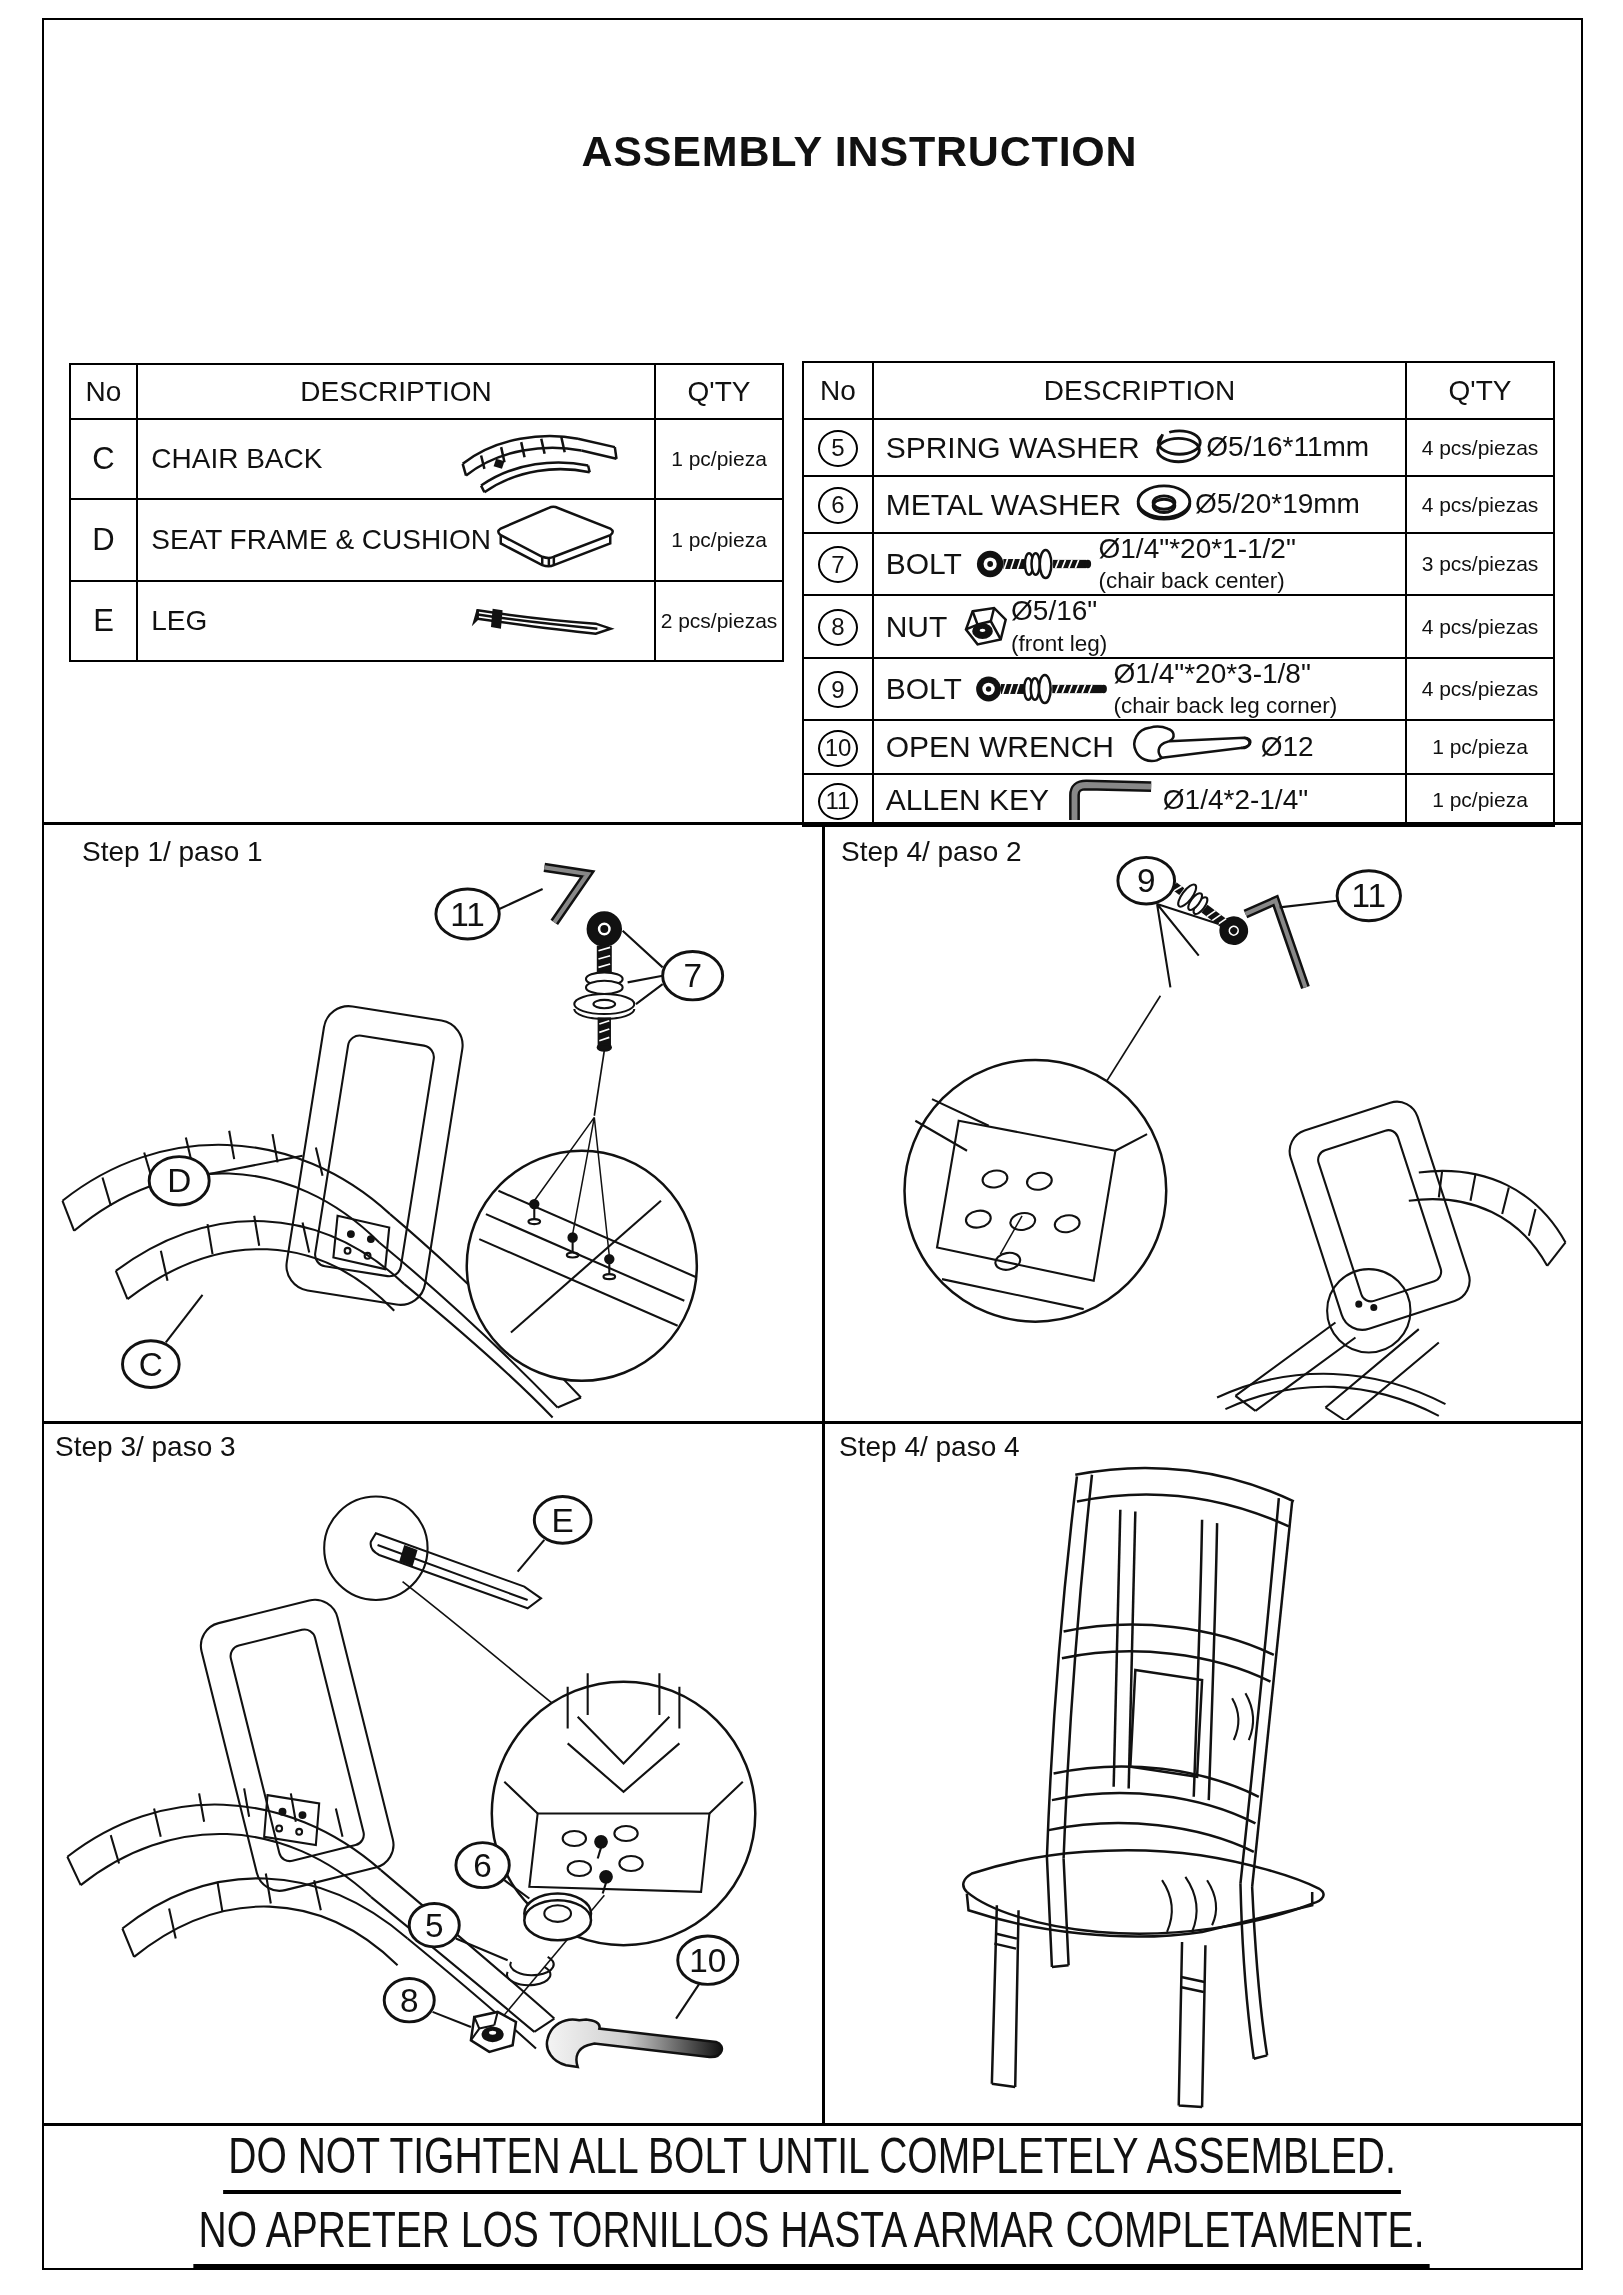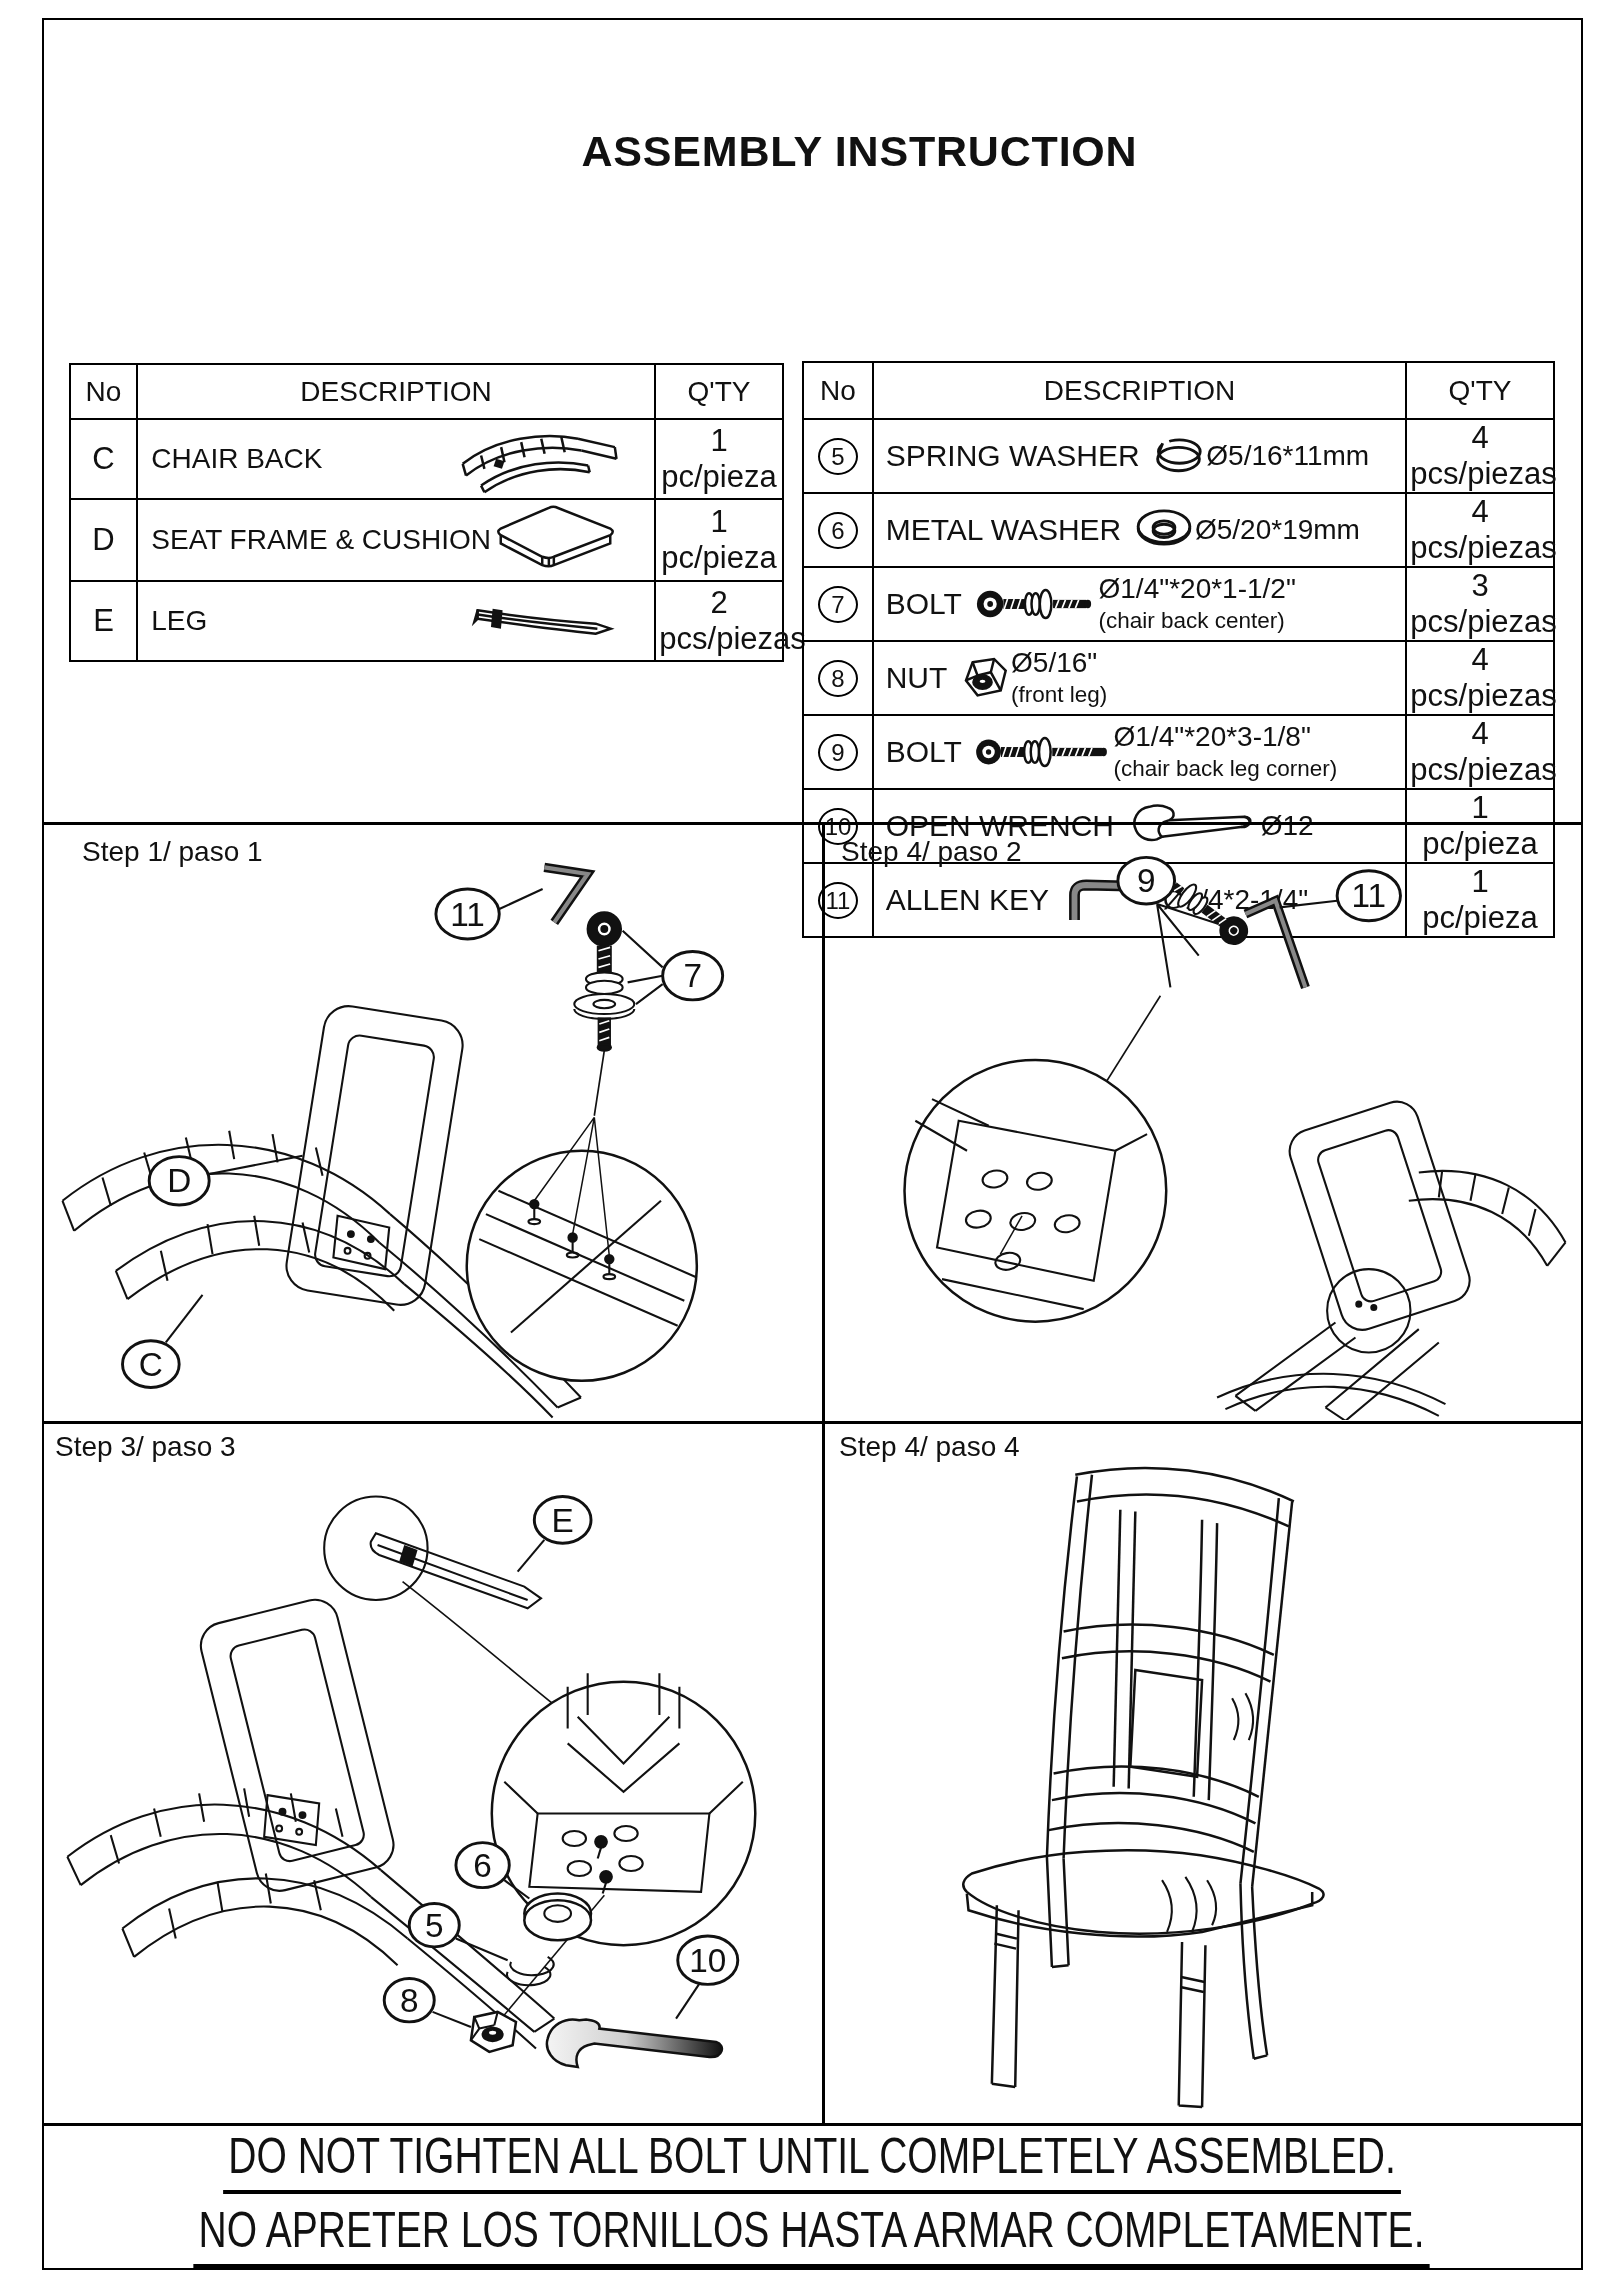--- a/index.html
+++ b/index.html
@@ -10,21 +10,21 @@
   .title { position:absolute; left:89px; top:127px; width:1541px; text-align:center;
            font-size:43px; font-weight:bold; letter-spacing:0.8px; }
 
   
   table.pt { position:absolute; border-collapse:collapse; table-layout:fixed;border-radius:30px; }
   table.pt td, table.pt th { border:2.5px solid #000; font-weight:normal; vertical-align:middle; }
   table.pt th { font-size:28px; text-align:center; }
   #tableLeft  { left:69px;  top:363px; width:712px; }
   #tableRight { left:802px; top:361px; width:752px; }
   td.no  { text-align:center; font-size:31px; }
-  td.qty { text-align:center; font-size:31px; padding:0 3.3px; }
+  td.qty { text-align:center; font-size:21px; padding:0 3.3px; }
   .ldesc { display:flex; align-items:center; justify-content:space-between; padding:0 35px 0 13.3px;text-align:right; }
   .ldesc .dname { font-size:28px; white-space:nowrap; }
   .rdesc { display:flex; align-items:center; padding:0 6.7px 0 11.7px; }
   .rdesc .dname { font-size:30px; white-space:nowrap; }
   .rdesc .ricon { flex:none; margin-left:11.7px; display:flex; align-items:center; }
   .rdesc .rspec { flex:1; font-size:28px; line-height:1.08; }
   .rdesc .rnote { font-size:22.5px; line-height:1.0; }
   .cnum { display:inline-flex; align-items:center; justify-content:center;
           width:40px; height:37px; border:2.5px solid #000; border-radius:50%;
           font-size:24px; }

